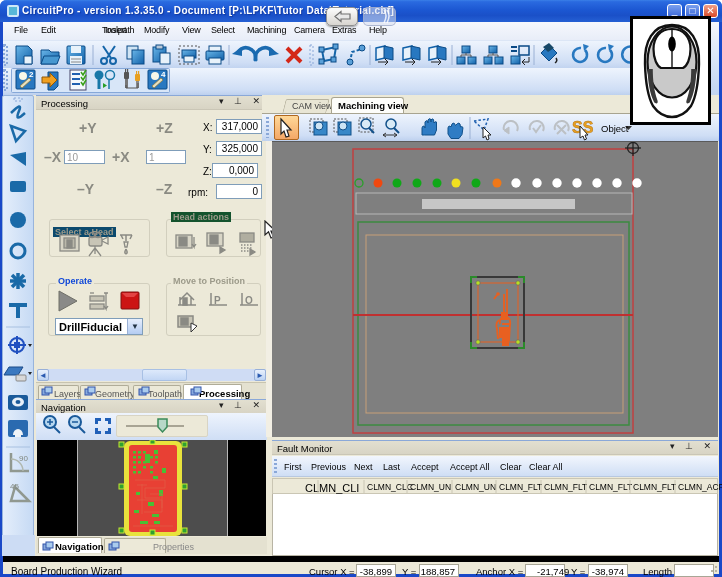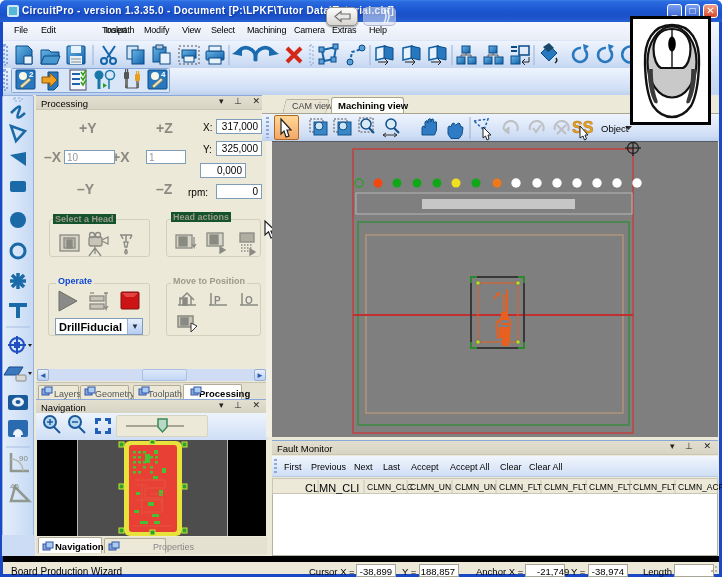--- a/index.html
+++ b/index.html
@@ -255,33 +255,33 @@
 
 <div class="panel" id="proc" style="left:36px;top:95px;width:231px;height:304px;">
   <div class="ptitle">Processing</div>
   <div class="pbtns">▾ ⊥ ✕</div>
   <div class="axlbl" style="left:43px;top:25px;">+Y</div>
   <div class="axlbl" style="left:120px;top:25px;">+Z</div>
   <div class="axlbl" style="left:8px;top:54px;">–X</div>
   <div class="axlbl" style="left:76px;top:54px;">+X</div>
   <div class="axlbl" style="left:41px;top:86px;">–Y</div>
   <div class="axlbl" style="left:120px;top:86px;">–Z</div>
-  <div class="fld" style="left:28px;top:55px;width:51px;height:14px;text-align:left;color:#999;padding-left:2px;font-size:10px;">10</div>
+  <div class="fld" style="left:28px;top:55px;width:41px;height:14px;text-align:left;color:#999;padding-left:2px;font-size:10px;">10</div>
   <div class="fld" style="left:110px;top:55px;width:40px;height:14px;text-align:left;color:#999;padding-left:2px;font-size:10px;">1</div>
   <div style="position:absolute;left:167px;top:27px;font-size:10px;">X:</div>
   <div style="position:absolute;left:167px;top:49px;font-size:10px;">Y:</div>
   <div style="position:absolute;left:167px;top:71px;font-size:10px;">Z:</div>
   <div style="position:absolute;left:152px;top:92px;font-size:10px;">rpm:</div>
   <div class="fld" style="left:180px;top:24px;width:46px;height:15px;">317,000</div>
   <div class="fld" style="left:180px;top:46px;width:46px;height:15px;">325,000</div>
-  <div class="fld" style="left:164px;top:68px;width:46px;height:15px;">0,000</div>
+  <div class="fld" style="left:176px;top:68px;width:46px;height:15px;">0,000</div>
   <div class="fld" style="left:180px;top:89px;width:46px;height:15px;">0</div>
 
   <div class="gbox" style="left:13px;top:124px;width:101px;height:38px;"></div>
-  <div class="glabel" style="left:17px;top:119px;background:#14532d;padding:0 2px;">Select a Head</div>
+  <div class="glabel" style="left:17px;top:132px;background:#0c4a6e;padding:0 2px;">Select a Head</div>
   <div class="gbox" style="left:130px;top:124px;width:95px;height:38px;"></div>
   <div class="glabel" style="left:135px;top:117px;background:#14532d;padding:0 2px;">Head actions</div>
   <svg class="abs" style="left:0;top:0;" width="231" height="304" viewBox="0 0 231 304">
 
     <g stroke="#8a8a84" fill="none" stroke-width="1.3" transform="translate(0,4)">
       <rect x="24" y="136" width="19" height="16" fill="#d8d5c6"></rect>
       <rect x="28" y="139" width="11" height="10" fill="#bab8aa"></rect>
       <rect x="31" y="141" width="5" height="8" fill="#8a8a84"></rect>
 
       <rect x="53" y="138" width="13" height="9" fill="#c8c5b6" rx="2"></rect>

